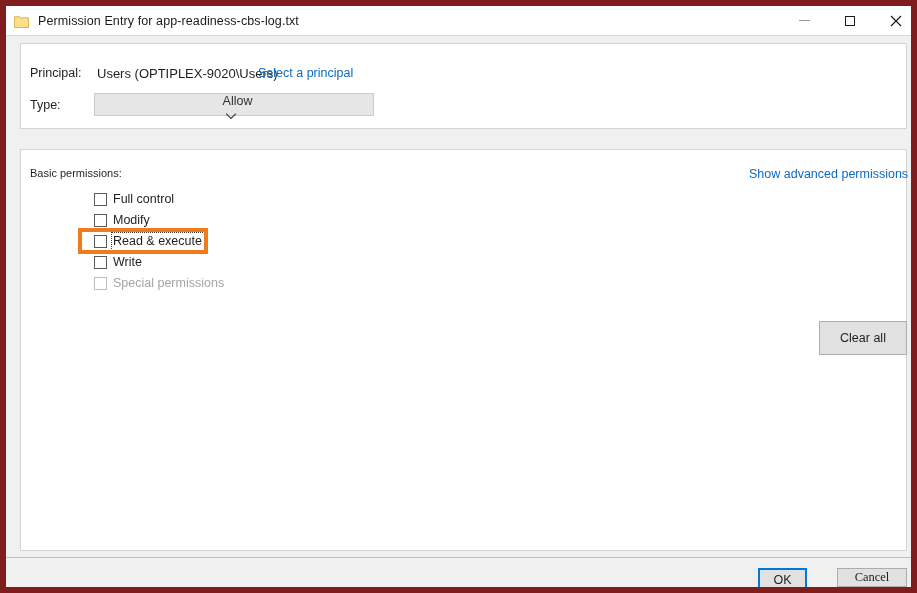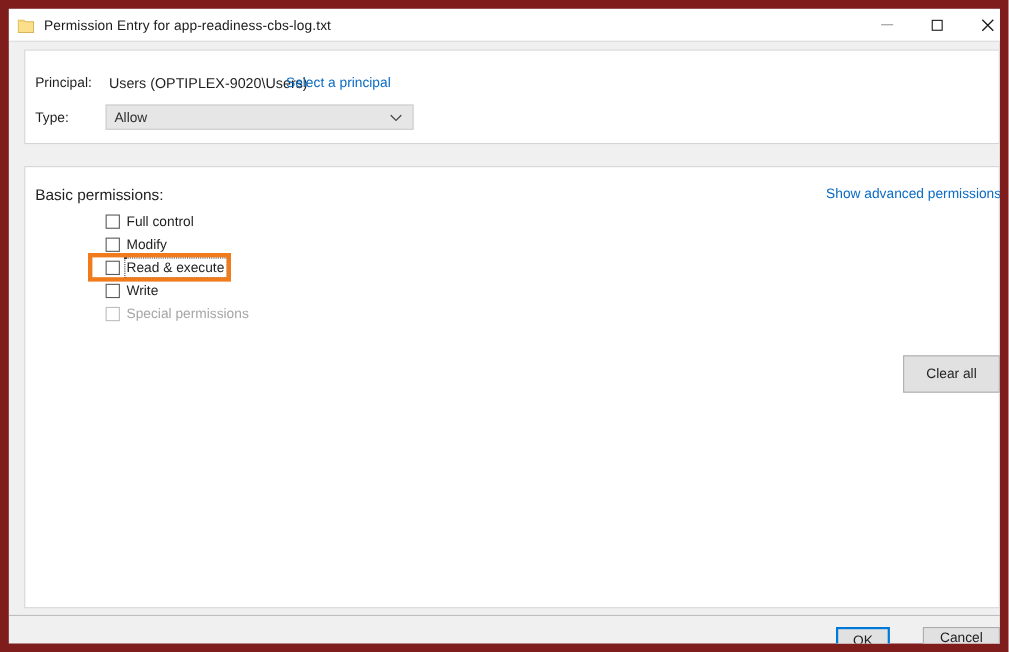--- a/index.html
+++ b/index.html
@@ -9,21 +9,21 @@
   }
   body {
     font-family: "Liberation Sans", sans-serif;
     -webkit-font-smoothing: antialiased;
   }
   .window {
     position: relative;
     width: 917px;
     height: 593px;
     box-sizing: border-box;
-    border: 8px solid #7f1d1d;
+    border: 6px solid #7f1d1d;
     background: #f0f0f0;
     overflow: hidden;
   }
 
   
   .titlebar {
     position: absolute;
     left: 0; top: 0;
     width: 913px;
     height: 29px;
@@ -136,41 +136,42 @@
     left: 88px;
     top: 87px;
     width: 280px;
     height: 23px;
     background: #e6e6e6;
     border: 1px solid #cccccc;
     box-sizing: border-box;
     display: flex;
     align-items: center;
     cursor: default;
+    flex-direction: column;
   }
   .combobox-value {
     font-size: 12.5px;
     color: #303030;
     margin-left: 7px;
     flex: 1 1 auto;
     white-space: nowrap;
   }
   .chevron {
     width: 16px;
     height: 16px;
     margin-right: 7px;
     flex: 0 0 auto;
   }
 
   
   .section-label {
     position: absolute;
     left: 24px;
     top: 161px;
-    font-size: 14px;
+    font-size: 11px;
     color: #1f1f1f;
     white-space: nowrap;
   }
 
   .perm-list {
     position: absolute;
     left: 88px;
     top: 183px;
     width: 360px;
   }
@@ -251,20 +252,21 @@
     width: 49px;
     height: 23px;
     border: 2px solid #0078d7;
     background: #e1e1e1;
   }
   .btn-cancel {
     left: 831px;
     top: 562px;
     width: 70px;
     height: 19px;
+    font-family: Liberation Serif, serif;
   }
 
   .bottom-separator {
     position: absolute;
     left: 0;
     top: 551px;
     width: 913px;
     height: 1px;
     background: #bfbfbf;
   }

